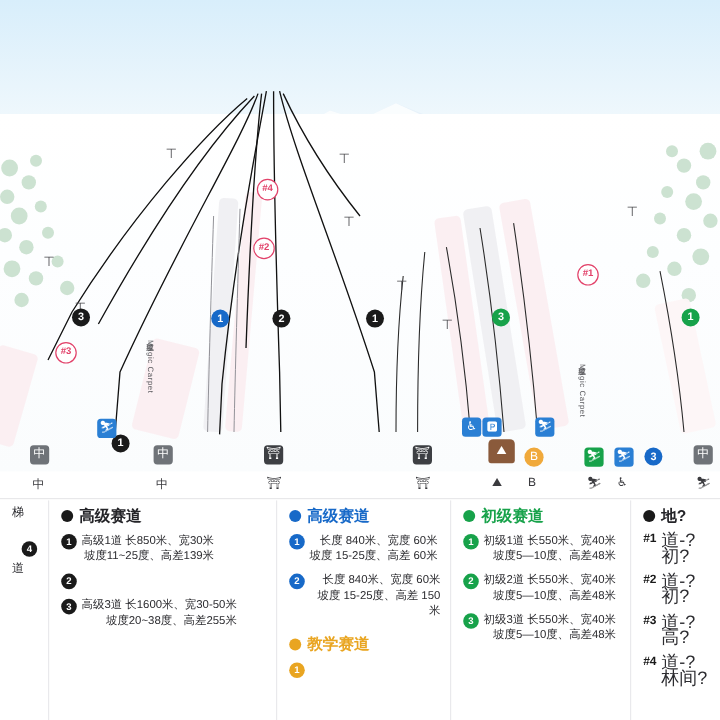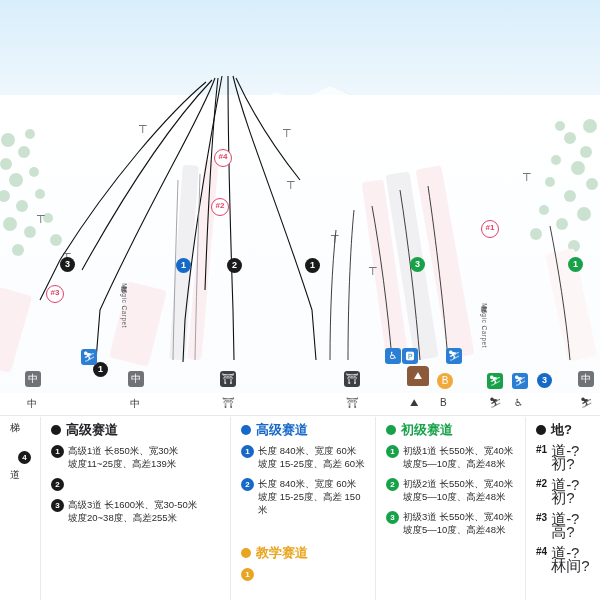--- a/index.html
+++ b/index.html
@@ -64,21 +64,21 @@
   .gtitle.amber{color:#e9a521;}
   .gtitle.dark{color:#242428;}
 
   .entry{display:flex;gap:4px;margin-bottom:7px;}
   .ebadge{width:13px;height:13px;border-radius:50%;flex:none;color:#fff;
           font-size:8px;line-height:13px;text-align:center;font-weight:bold;margin-top:1px;}
   .ebadge.black{background:#1a1a1a;}
   .ebadge.blue{background:#1769c8;}
   .ebadge.green{background:#17a24a;}
   .ebadge.amber{background:#e9a521;}
-  .etext{font-size:9.5px;line-height:13px;color:#2c2c30;}
+  .etext{font-size:9.5px;line-height:13px;color:#2c2c30;text-align:right;}
   .etext .l2{display:block;}
 
   .fentry{display:flex;gap:4px;margin-bottom:8px;}
   .fnum{font-size:10px;font-weight:bold;color:#1a1a1a;flex:none;}
   .ftext{font-size:15px;line-height:13px;color:#2c2c30;}
   .cl-txt{font-size:10px;color:#2c2c30;line-height:14px;}
   .cl-badge{width:13px;height:13px;border-radius:50%;background:#1a1a1a;color:#fff;
             font-size:8px;line-height:13px;text-align:center;font-weight:bold;}
 </style>
 </head>
@@ -269,21 +269,21 @@
             <span class="l2">坡度 15-25度、高差 60米</span>
           </span>
         </div>
         <div class="entry">
           <span class="ebadge blue">2</span>
           <span class="etext">
             <span class="l2">长度 840米、宽度 60米</span>
             <span class="l2">坡度 15-25度、高差 150米</span>
           </span>
         </div>
-        <div class="ghead" style="margin-top:28px">
+        <div class="ghead" style="margin-top:12px">
           <span class="dot" style="background:#e9a521"></span>
           <span class="gtitle amber">教学赛道</span>
         </div>
         <div class="entry">
           <span class="ebadge amber">1</span>
         </div>
       </div>
 
       <div class="col col4">
         <div class="ghead">

